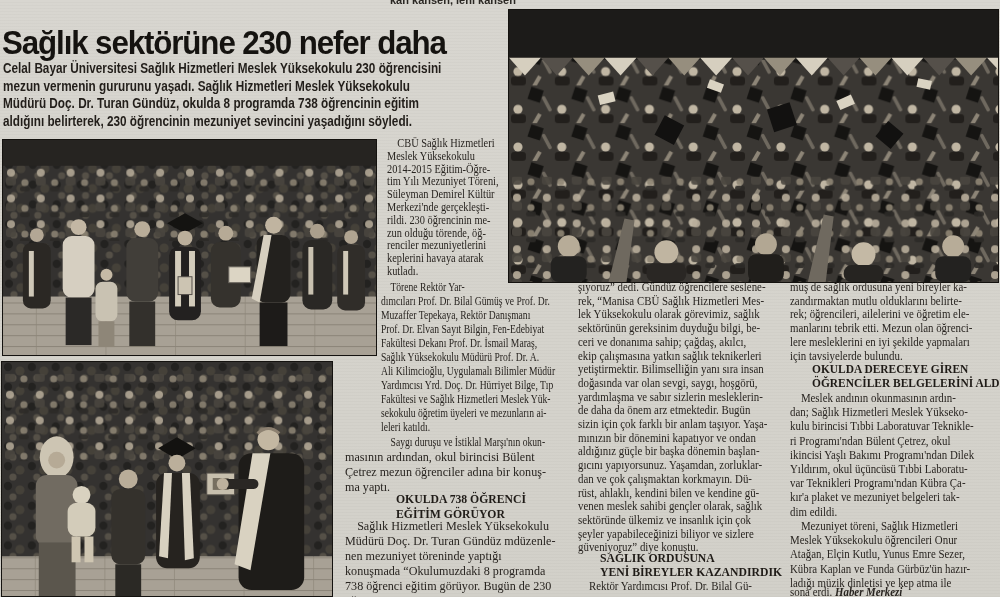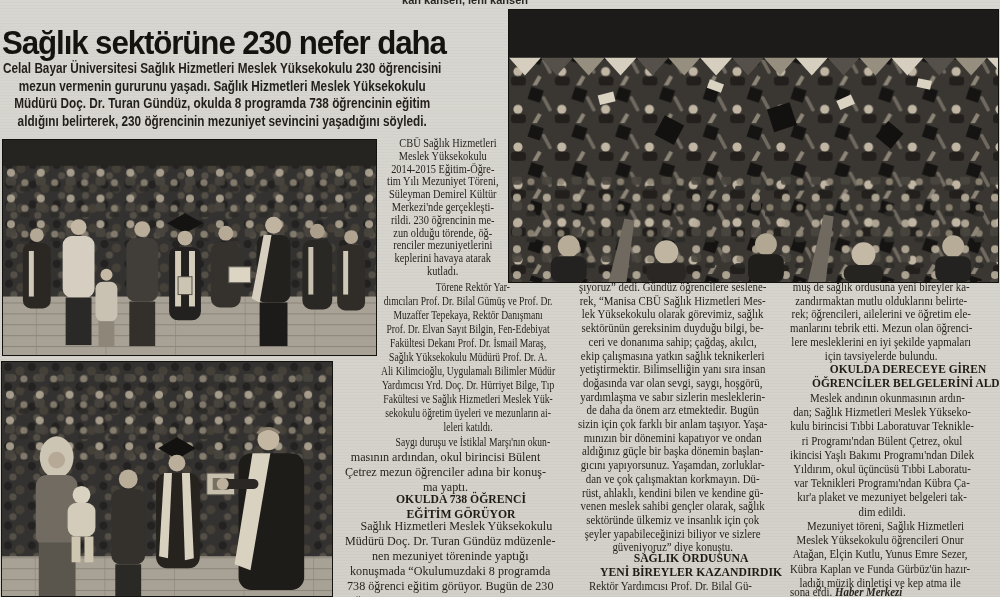--- a/index.html
+++ b/index.html
@@ -1,21 +1,21 @@
 <!DOCTYPE html>
 <html lang="tr"><head>
 <meta charset="utf-8">
 <style>
   html,body{margin:0;padding:0;background:#b9b7b1;}
   .page{
     position:relative;width:1000px;height:597px;overflow:hidden;
     background:
       repeating-linear-gradient(0deg, rgba(0,0,0,.018) 0 1px, transparent 1px 3px),
       linear-gradient(180deg,#d8d6d0 0%,#d5d3cc 55%,#d2d0c9 100%);
-    font-family:"Liberation Serif", serif;color:#282420;text-align:center;
+    font-family:"Liberation Serif", serif;color:#282420;
   }
   .txt{position:absolute;white-space:pre;transform-origin:0 0;letter-spacing:0;}
   .sans{font-family:"Liberation Sans", sans-serif;}
   .bold{font-weight:bold;color:#1f1b17;}
   .headline{font-weight:bold;color:#151310;letter-spacing:-1.2px;}
   .photo{position:absolute;border:1px solid #14120f;box-sizing:border-box;background:#35332f;overflow:hidden;}
   .photo svg{display:block;width:100%;height:100%;}
   .clip-frag{position:absolute;overflow:hidden;color:#2a2723;}
   .clip-frag span{display:block;margin-top:-6px;}
   .credit{font-weight:bold;font-style:italic;}

